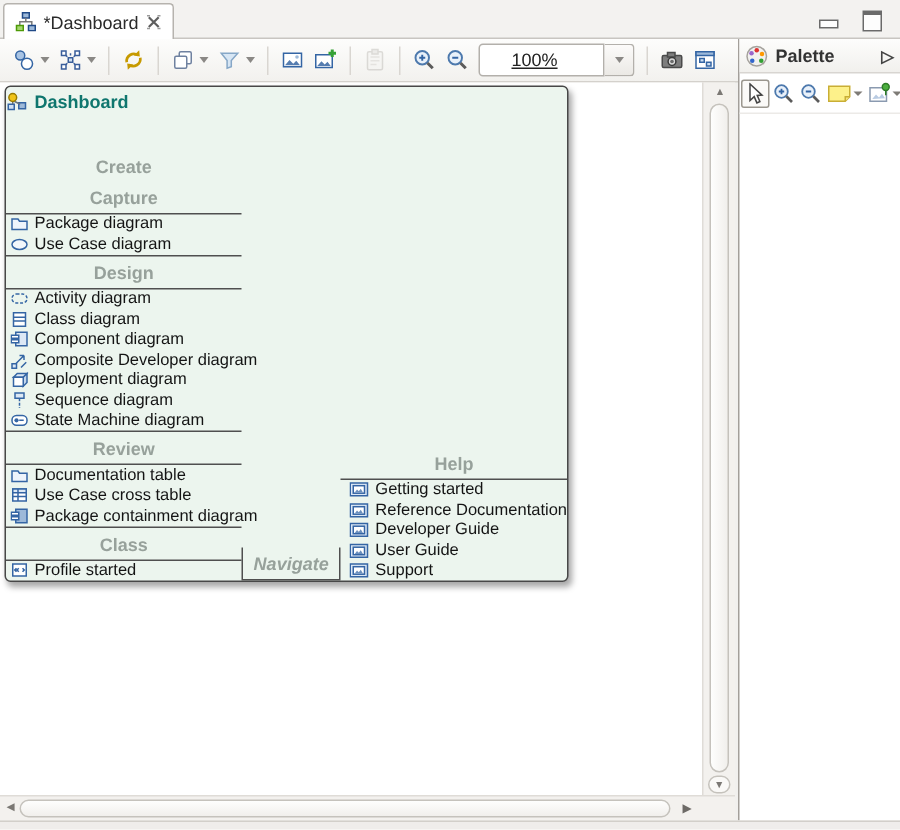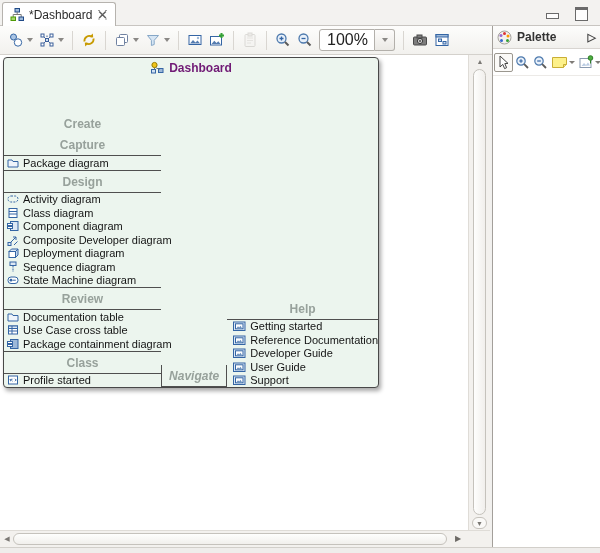--- a/index.html
+++ b/index.html
@@ -14,21 +14,21 @@
   .winbtns{position:absolute;right:12px;top:7px;display:flex;gap:16px;align-items:center;}
   .btn-min{width:11px;height:4px;border:1px solid #6a6a6a;background:#fdfdfd;margin-top:3px;}
   .btn-max{width:11px;height:10px;border:1px solid #6a6a6a;border-top:3px solid #6a6a6a;background:#fdfdfd;}
 
   
   .toolbar{position:absolute;left:0;top:26px;width:492px;height:29px;background:linear-gradient(#fdfdfc,#f2f1ee);border-bottom:1px solid #d4d1cc;box-sizing:border-box;display:flex;align-items:center;padding-left:5px;}
   .tbtn{height:24px;display:flex;align-items:center;padding:0 3px;border-radius:3px;}
   .darr{width:0;height:0;border-left:3.5px solid transparent;border-right:3.5px solid transparent;border-top:4px solid #8a8885;margin-left:3px;}
   .sep{width:1px;height:19px;background:#d9d6d1;margin:0 5px;}
   .combo{display:flex;align-items:center;margin:0 3px;}
-  .combo-text{width:40px;height:20px;background:#fff;border:1px solid #b3b0ab;border-radius:3px 0 0 3px;font-size:16px;color:#222;display:flex;align-items:center;padding:0 7px;}
+  .combo-text{width:40px;height:20px;background:#fff;border:1px solid #b3b0ab;border-radius:3px 0 0 3px;font-size:12px;color:#222;display:flex;align-items:center;padding:0 21px;text-decoration:underline;}
   .combo-btn{width:20px;height:22px;border:1px solid #b3b0ab;border-left:none;border-radius:0 3px 3px 0;background:linear-gradient(#fcfbfa,#ebe9e5);display:flex;align-items:center;justify-content:center;box-sizing:border-box;}
   .disabled{opacity:.45;}
 
   
   .palette{position:absolute;left:492px;top:26px;width:108px;height:521px;background:#fff;border-left:1px solid #a39f9a;box-sizing:border-box;font-weight:bold;}
   .palette-header{height:22px;background:linear-gradient(#fdfdfc,#f1f0ed);border-bottom:1px solid #d8d5d1;display:flex;align-items:center;gap:5px;padding:0 4px;}
   .palette-title{font-size:12px;color:#333;flex:1;}
   .palette-arrow{font-size:11px;color:#444;}
   .palette-tools{height:24px;display:flex;align-items:center;gap:1px;padding:1px 1px;border-bottom:1px solid #eceae7;}
   .ptool{display:flex;align-items:center;padding:1px 1px;}
@@ -44,21 +44,21 @@
   .vsb-thumb{position:absolute;left:4px;top:14px;width:13px;height:446px;background:linear-gradient(90deg,#fefefd,#f1efec);border:1px solid #c5c2bc;border-radius:7px;box-sizing:border-box;}
   .vsb-down{position:absolute;bottom:1px;left:3px;width:15px;height:12px;background:#faf9f7;border:1px solid #c5c2bc;border-radius:6px;text-align:center;font-size:7px;color:#7b7874;line-height:11px;box-sizing:border-box;}
   .hscroll{position:absolute;left:0;top:530px;width:490px;height:17px;background:#f3f1ee;border-top:1px solid #dfdcd7;box-sizing:border-box;}
   .hsb-left{position:absolute;left:2px;top:2px;width:10px;height:12px;font-size:7px;color:#7b7874;line-height:12px;text-align:center;}
   .hsb-thumb{position:absolute;left:13px;top:2px;width:434px;height:12px;background:linear-gradient(#fefefd,#f1efec);border:1px solid #c5c2bc;border-radius:7px;box-sizing:border-box;}
   .hsb-right{position:absolute;left:452px;top:2px;width:12px;height:12px;font-size:8px;color:#6d6a66;line-height:12px;text-align:center;}
   .trim{position:absolute;left:0;top:547px;width:600px;height:6px;background:#efedeb;border-top:1px solid #d2cfca;box-sizing:border-box;}
 
   
   .dashpanel{position:absolute;left:3px;top:2px;width:376px;height:331px;background:#ecf5ee;border:1px solid #484848;border-radius:4px;box-shadow:2px 3px 4px rgba(0,0,0,.35);box-sizing:border-box;}
-  .dash-title{height:20px;display:flex;align-items:center;justify-content:center;gap:5px;font-size:12px;font-weight:bold;color:#701a75;}
+  .dash-title{height:20px;display:flex;align-items:center;justify-content:flex-start;gap:5px;font-size:12px;font-weight:bold;color:#0f766e;}
   .cols{display:flex;height:309px;align-items:flex-end;}
   .col{box-sizing:border-box;}
   .col-create{width:157px;}
   .col-navigate{width:83px;border-left:1px solid #4f4f4f;border-right:1px solid #4f4f4f;font-style:italic;}
   .col-help{flex:1;}
   .col-title,.sec-title{text-align:center;font-weight:bold;font-size:12px;color:#97a19b;padding:4px 0 3px;}
   .rule{height:0;border-top:1px solid #4f4f4f;}
   .item{display:flex;align-items:center;gap:4px;height:13.5px;padding-left:3px;font-size:11px;color:#141414;white-space:nowrap;}
   .col-help .item{padding-left:6px;}
   .ii{flex:0 0 auto;}
@@ -307,20 +307,28 @@
           <div class="sec-title">Capture</div>
           <div class="rule"></div>
           <div class="item">
             <span class="ii">
                 <svg width="12" height="12">
                   <path d="M1 10 V3 h4 l1 1.5 h5 V10 Z" fill="#eef4fb" stroke="#3465a4"></path>
                 </svg>
               </span>
             <span>Package diagram</span>
           </div>
+          <div class="item">
+            <span class="ii">
+                <svg width="12" height="12">
+                  <ellipse cx="6" cy="6" rx="5" ry="3.3" fill="#f2f7fc" stroke="#3465a4"></ellipse>
+                </svg>
+              </span>
+            <span>Use Case diagram</span>
+          </div>
           <div class="rule"></div>
 
           <div class="sec-title">Design</div>
           <div class="rule"></div>
           <div class="item">
             <span class="ii">
                 <svg width="12" height="12">
                   <rect x="1" y="3" width="10" height="6" rx="3" fill="none" stroke="#3465a4" stroke-dasharray="2 1.2"></rect>
                 </svg>
               </span>

